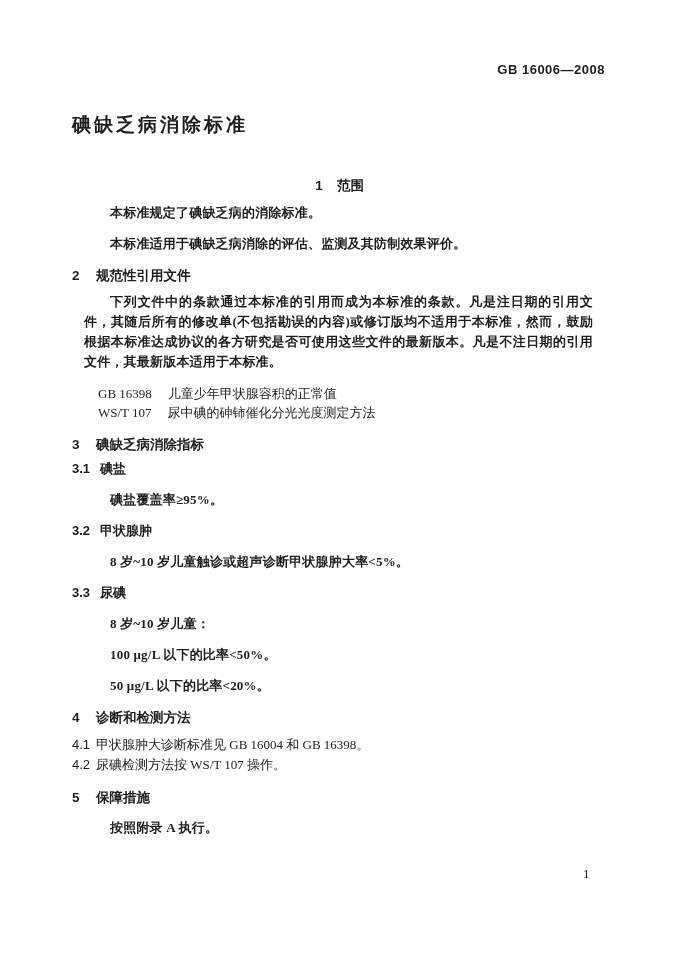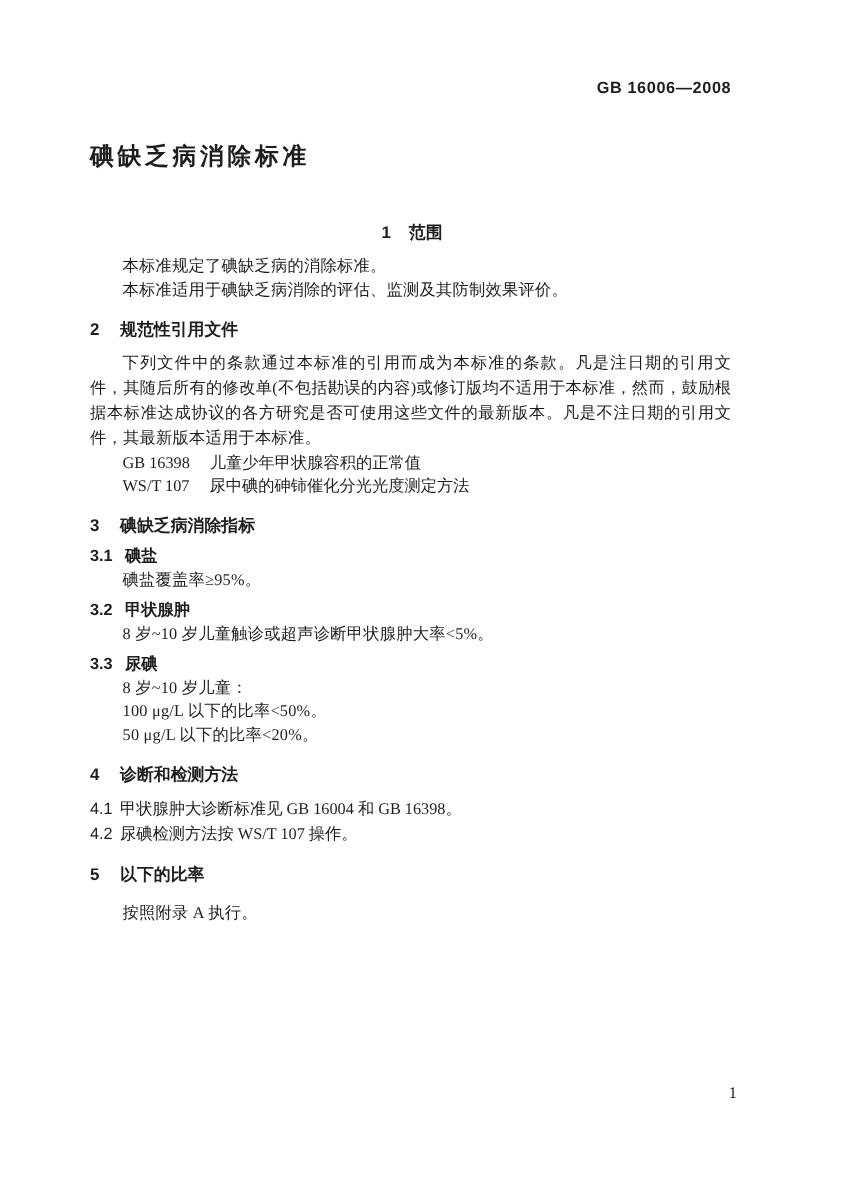--- a/index.html
+++ b/index.html
@@ -7,21 +7,21 @@
     position: relative;
     width: 675px;
     height: 956px;
     margin: 0 auto;
     background: #ffffff;
     color: #1e1e1e;
     font-family: "Liberation Serif", serif;
     font-size: 13px;
     overflow: hidden;
     box-sizing: border-box;
-    padding: 62px 90px 0 72px;
+    padding: 62px 70px 0 72px;
   }
   .doc-number {
     text-align: right;
     font-family: "Liberation Sans", sans-serif;
     font-weight: bold;
     font-size: 13px;
     letter-spacing: 0.5px;
   }
   .doc-title {
     margin-top: 35px;
@@ -42,23 +42,24 @@
   .sec-num { display: inline-block; min-width: 12px; margin-right: 12px; }
   .sub-heading {
     margin-top: 5px;
     font-family: "Liberation Sans", sans-serif;
     font-weight: bold;
     font-size: 13px;
     line-height: 19px;
   }
   .sub-num { display: inline-block; margin-right: 10px; }
   .para {
-    margin: 0;
+    margin: 12px;
     line-height: 19px;
     letter-spacing: 0.2px;
+    font-weight: bold;
   }
   .para.first-of-sec { margin-top: 8px; }
   .indent { padding-left: 26px; }
   .intro-para {
     margin-top: 7px;
     line-height: 20px;
     text-indent: 26px;
     text-align: justify;
     letter-spacing: 0.2px;
   }
@@ -131,19 +132,19 @@
     <span class="sec-num">4</span><span>诊断和检测方法</span>
   </div>
   <p class="clause-line first-of-sec">
     <span class="clause-num">4.1</span><span>甲状腺肿大诊断标准见 GB 16004 和 GB 16398。</span>
   </p>
   <p class="clause-line">
     <span class="clause-num">4.2</span><span>尿碘检测方法按 WS/T 107 操作。</span>
   </p>
 
   <div class="sec-heading">
-    <span class="sec-num">5</span><span>以下的比率</span>
+    <span class="sec-num">5</span><span>保障措施</span>
   </div>
   <p class="para indent first-of-sec" style="margin-top:11px;">按照附录 A 执行。</p>
 
   <div class="page-number">1</div>
 
 </div>
 
 </body></html>

